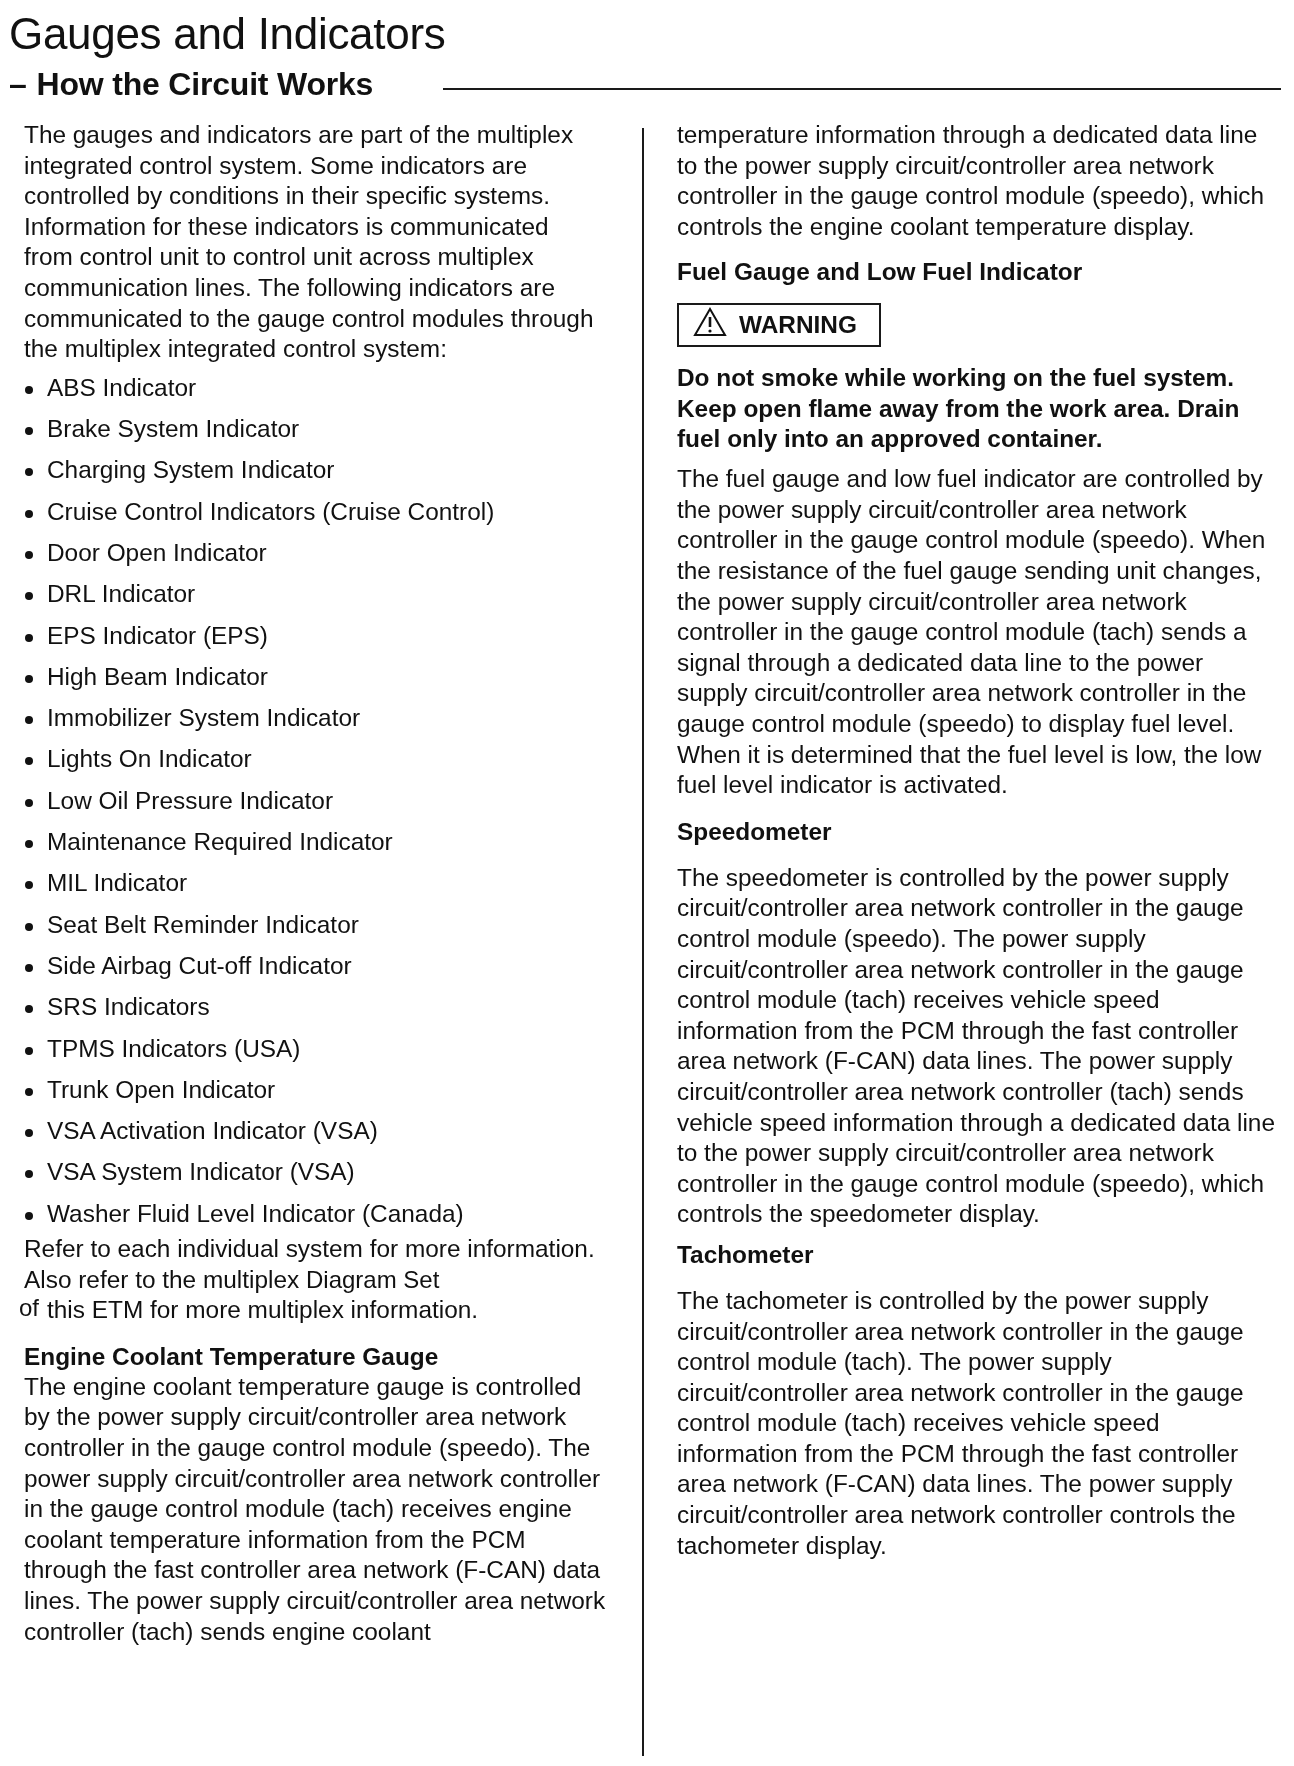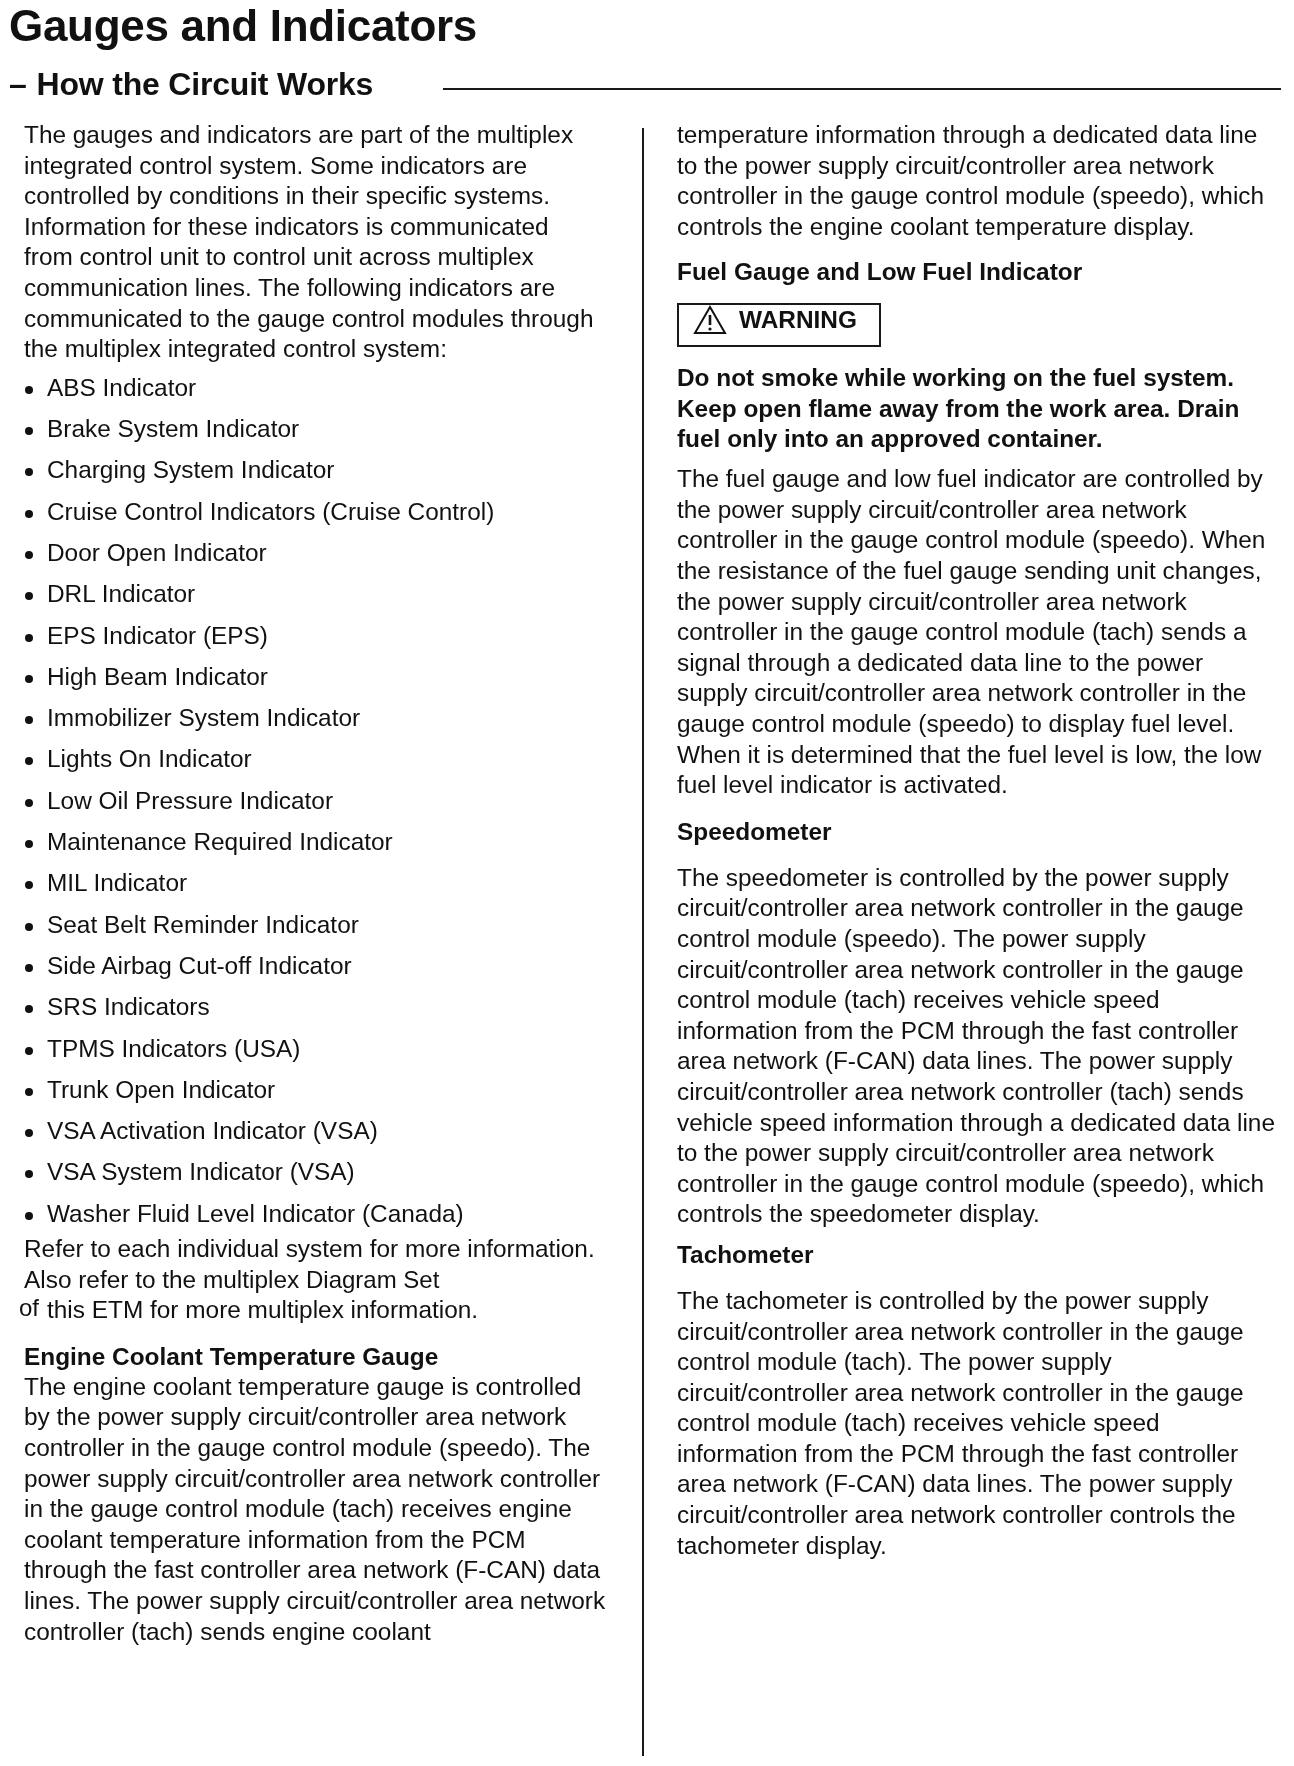--- a/index.html
+++ b/index.html
@@ -1,22 +1,22 @@
 <!DOCTYPE html>
 <html><head>
 <meta charset="utf-8">
 <style>
   html, body { margin: 0; padding: 0; background: #ffffff; }
   body {
     width: 1294px; height: 1766px; position: relative; overflow: hidden;
     font-family: "Liberation Sans", sans-serif; color: #111111;
   }
   .title {
-    position: absolute; left: 9px; top: 0px;
-    font-size: 44px; font-weight: bold; letter-spacing: -0.3px;
+    position: absolute; left: 9px; top: 8px;
+    font-size: 44px; font-weight: normal; letter-spacing: -0.3px;
     line-height: 52px; margin: 0;
   }
   .subtitle-row {
     position: absolute; left: 9px; top: 62px; width: 1272px; height: 44px;
   }
   .subtitle {
     position: absolute; left: 0; top: 0;
     font-size: 32px; font-weight: bold; line-height: 44px; margin: 0;
     letter-spacing: -0.2px;
   }
@@ -45,21 +45,21 @@
     border-radius: 50%; background: #111;
   }
   .after-list { margin-top: -6px; }
   .after-list .sm { font-size: 24px; }
   .section-head {
     font-weight: bold; font-size: 24.4px; line-height: 30px;
   }
   .left-head { margin-top: 16px; }
   .right-head-fuel { margin-top: 15px; margin-bottom: 16px; }
   .warning-box {
-    display: inline-flex; 
+    display: inline-flex; align-items: center;
     border: 2px solid #1a1a1a; height: 40px; padding: 0 18px 0 14px;
     width: 168px; box-sizing: content-box;
   }
   .warning-box svg { width: 34px; height: 30px; margin-right: 12px; }
   .warning-label { font-weight: bold; font-size: 24.4px; }
   .warning-text {
     font-weight: bold; margin-top: 16px; line-height: 30.3px;
   }
   .fuel-body { margin-top: 10px; }
   .spd-head { margin-top: 16px; margin-bottom: 16px; }

